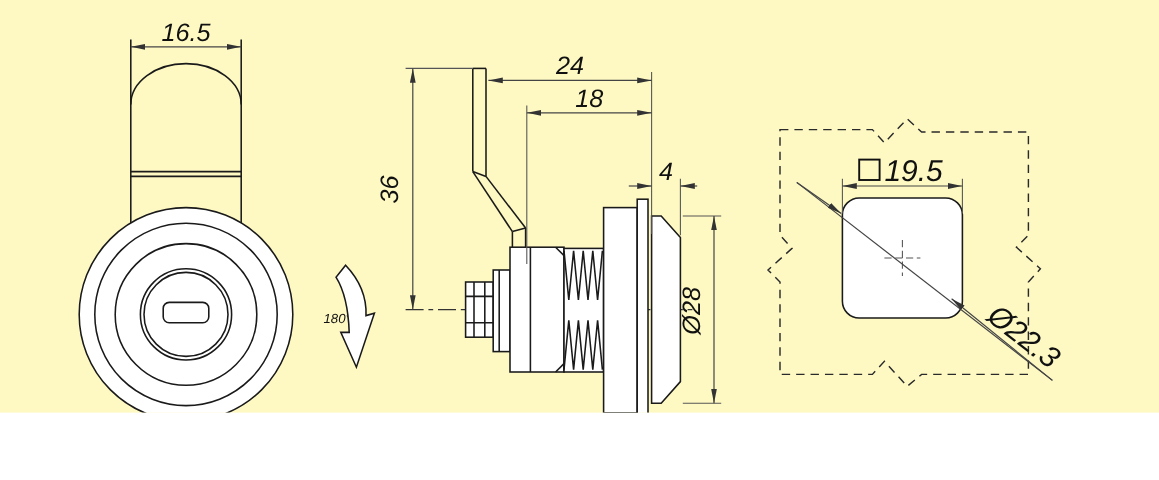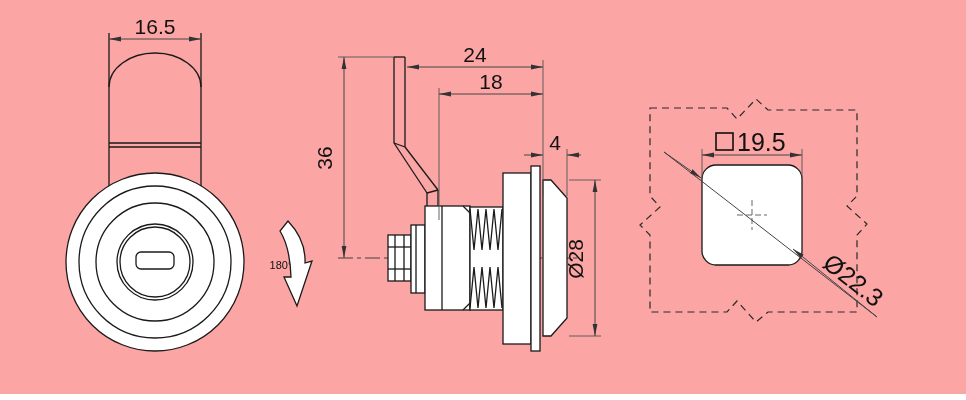--- a/index.html
+++ b/index.html
@@ -1,21 +1,22 @@
 <!DOCTYPE html>
 <html><head>
 <meta charset="utf-8">
 <style>
   html,body{margin:0;padding:0;background:#ffffff;}
   .canvas{
     position:relative;
-    width:966px;height:394px;
-    background:#fca5a5;
+    width:966px;height:344px;
+    background:#fef9c3;
     font-family:"Liberation Sans", sans-serif;
     overflow:hidden;
+    font-style:italic;
   }
   svg{display:block;}
   .obj{stroke:#1a1a1a;stroke-width:1.3;fill:none;}
   .objf{stroke:#1a1a1a;stroke-width:1.3;fill:#ffffff;}
   .dim{stroke:#444444;stroke-width:1;fill:none;}
   .ext{stroke:#555555;stroke-width:0.9;fill:none;}
   .cl{stroke:#333333;stroke-width:0.9;fill:none;stroke-dasharray:15 4 4 4;}
   .panel{stroke:#2a2a2a;stroke-width:1.2;fill:none;stroke-dasharray:7 5;}
   .cmark{stroke:#555555;stroke-width:0.9;fill:none;stroke-dasharray:6 3;}
   text.dimtxt{font-size:21px;fill:#111111;}

